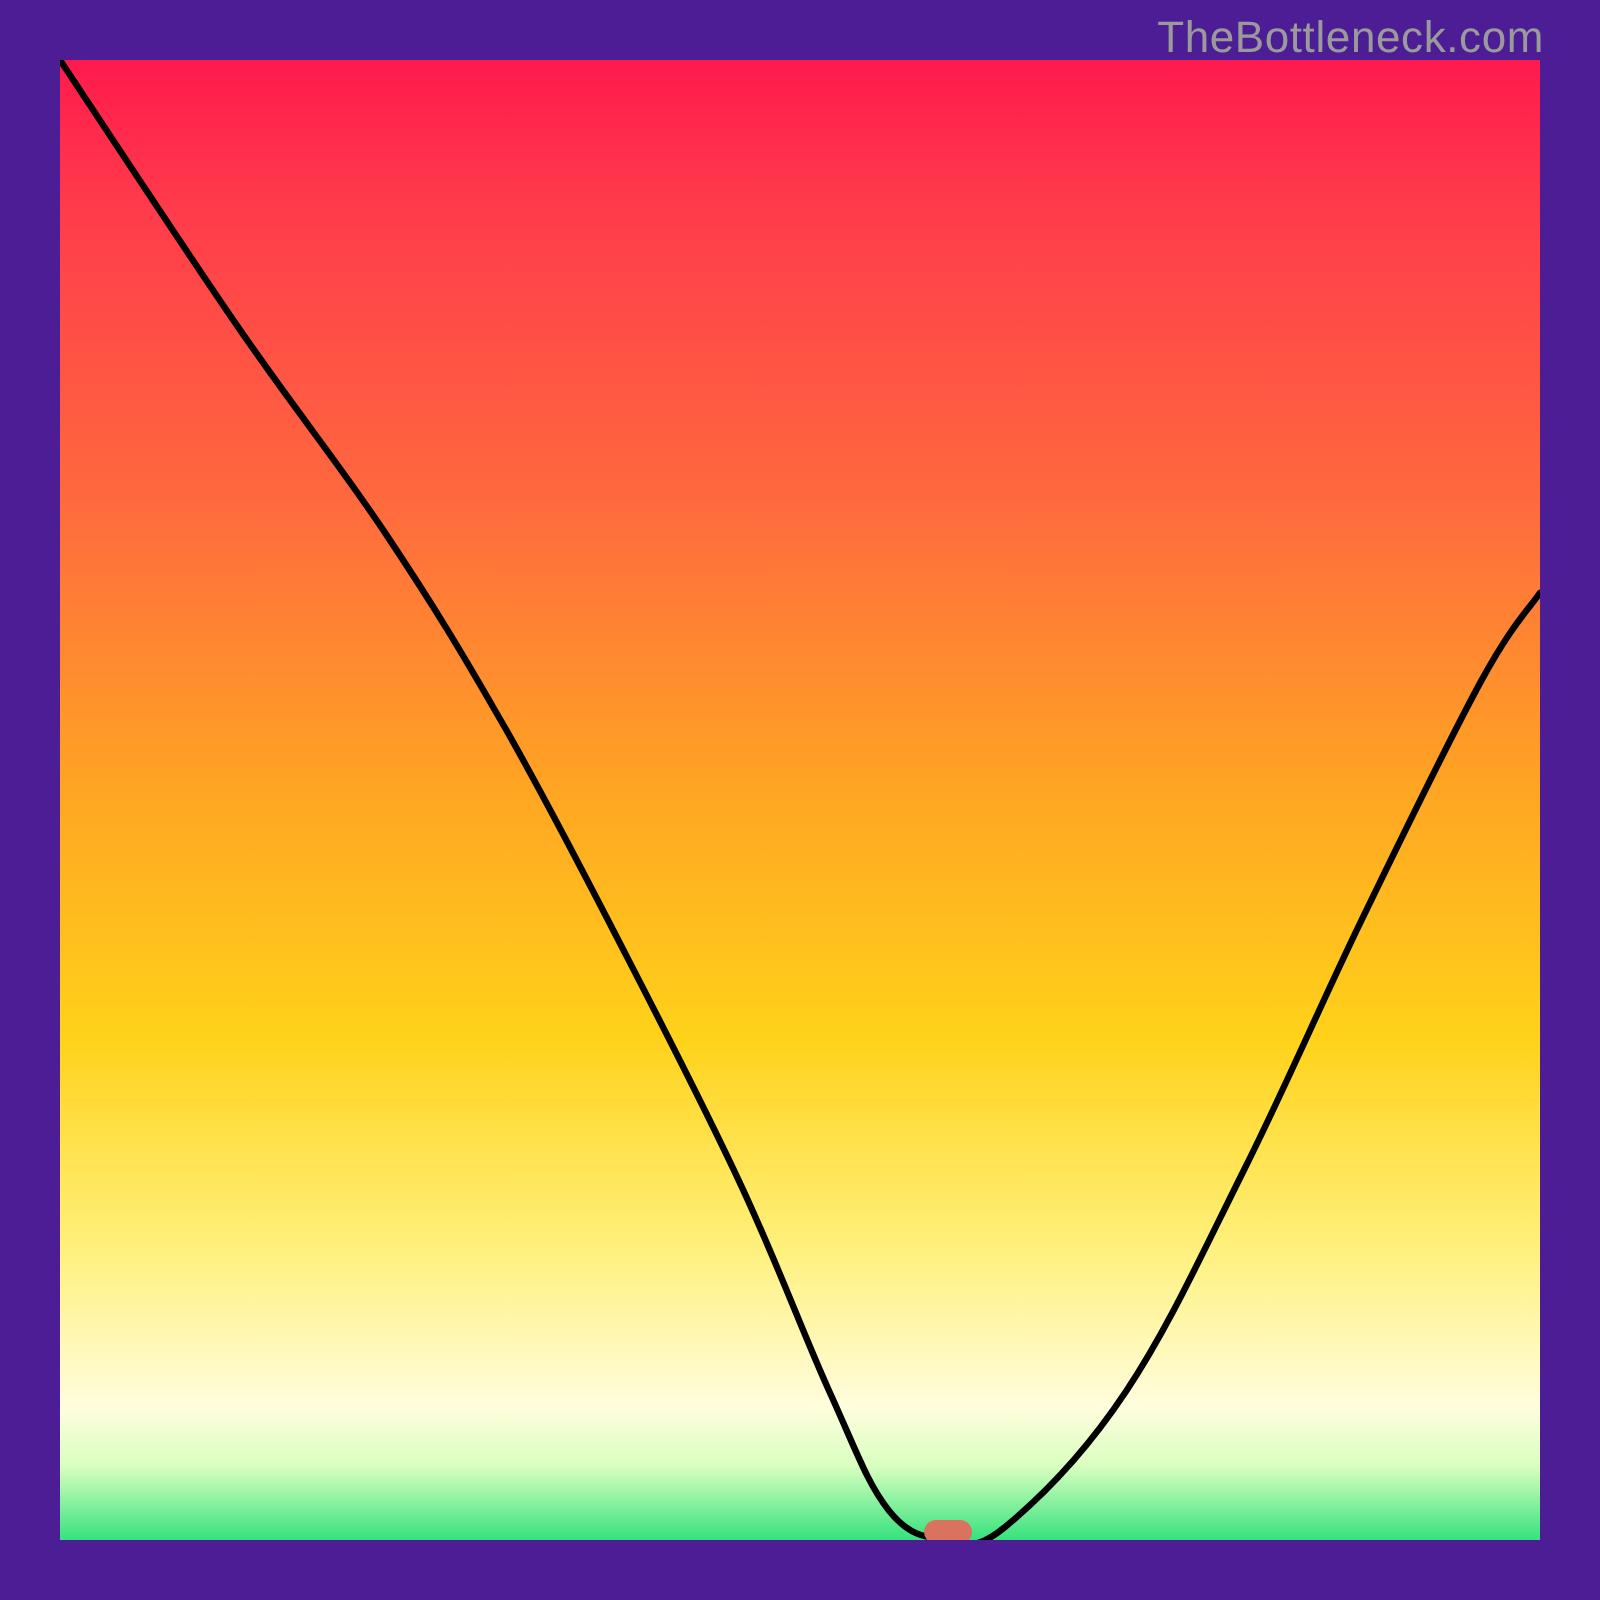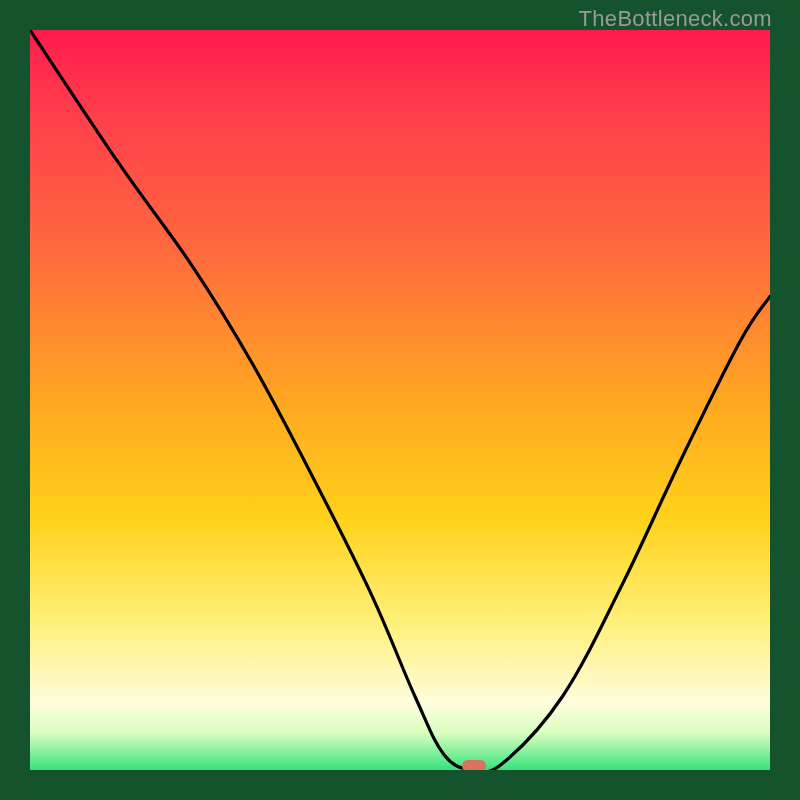--- a/index.html
+++ b/index.html
@@ -8,21 +8,21 @@
     width: 800px;
     height: 800px;
     background: #000;
     overflow: hidden;
     font-family: Arial, Helvetica, sans-serif;
   }
   .frame {
     position: relative;
     width: 800px;
     height: 800px;
-    background: #14532d;
+    background: #4c1d95;
   }
   .plot-area {
     position: absolute;
     left: 30px;
     top: 30px;
     width: 740px;
     height: 740px;
     
     background: linear-gradient(
       to bottom,

